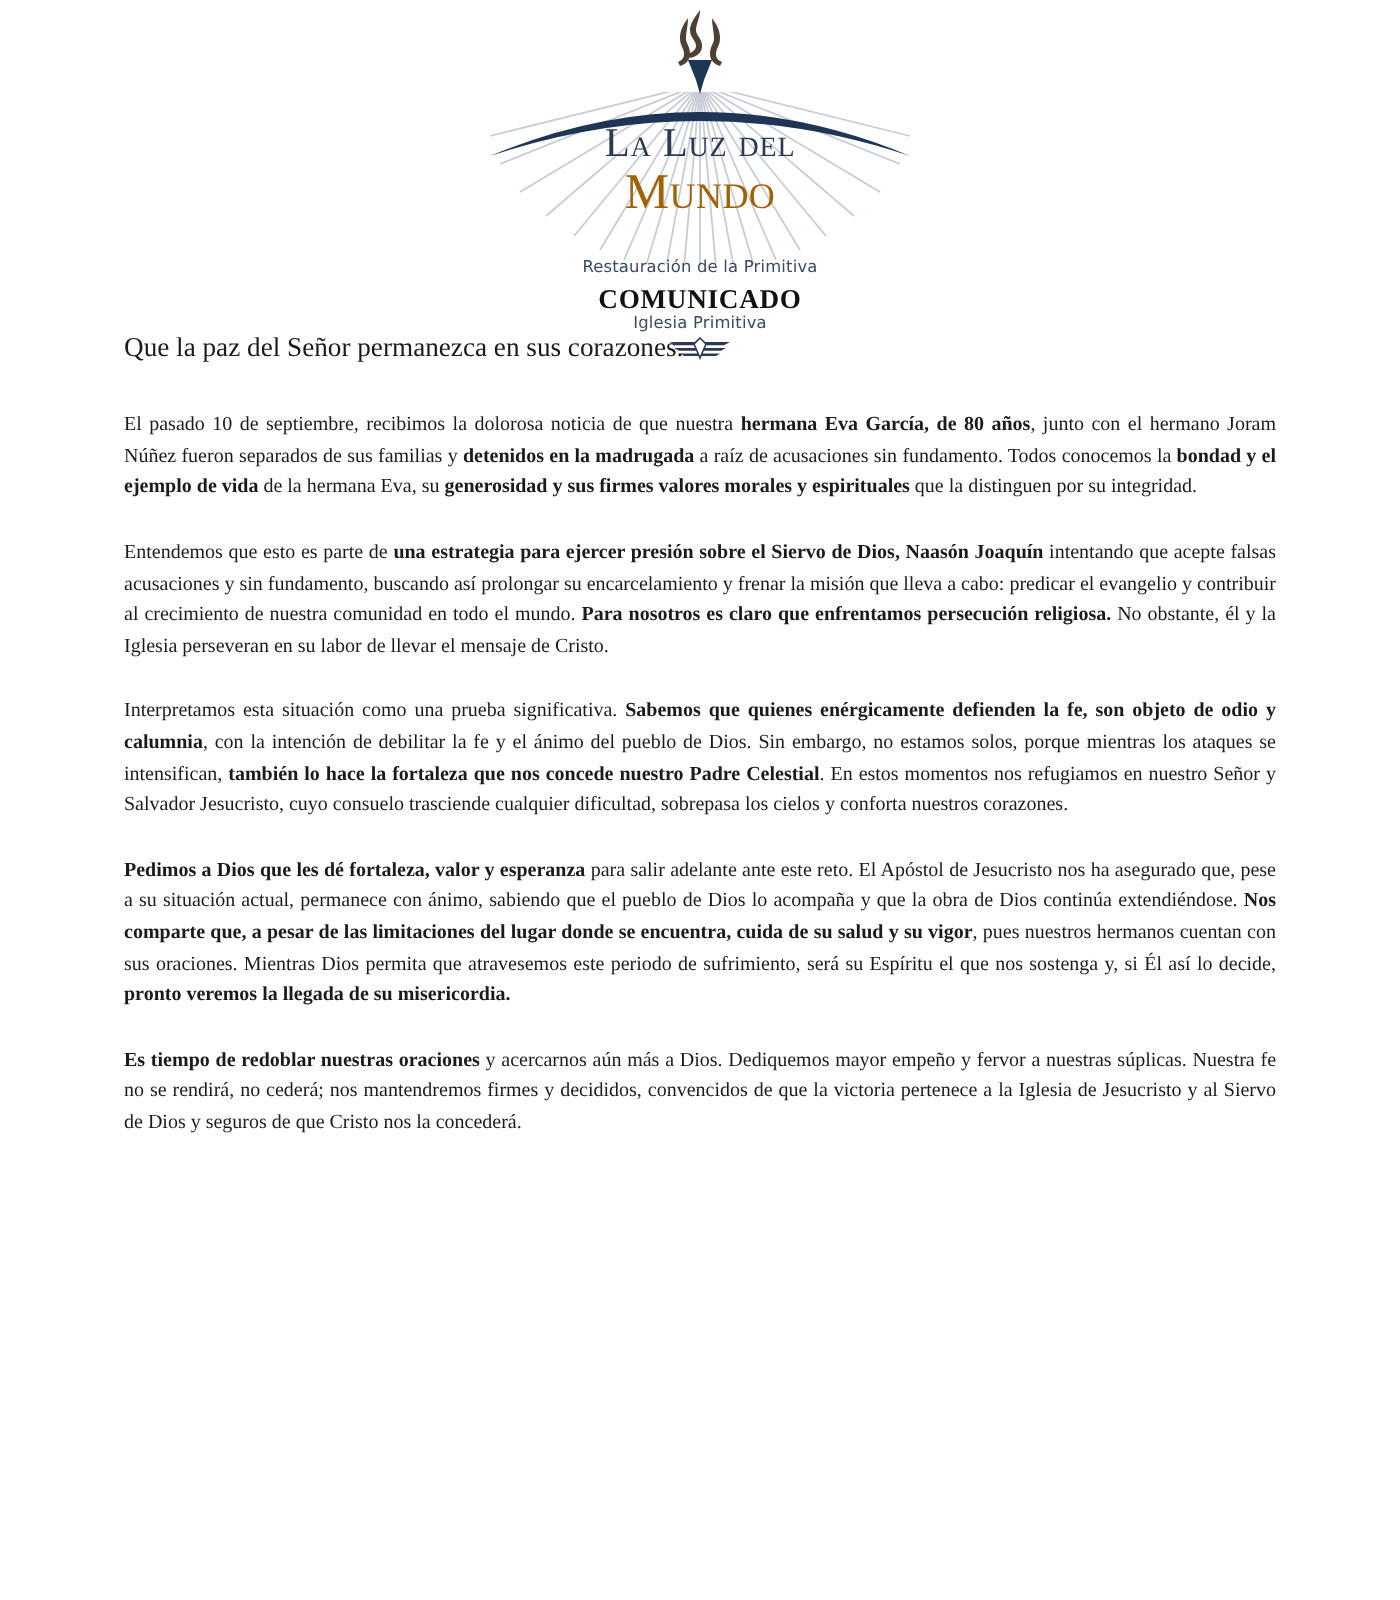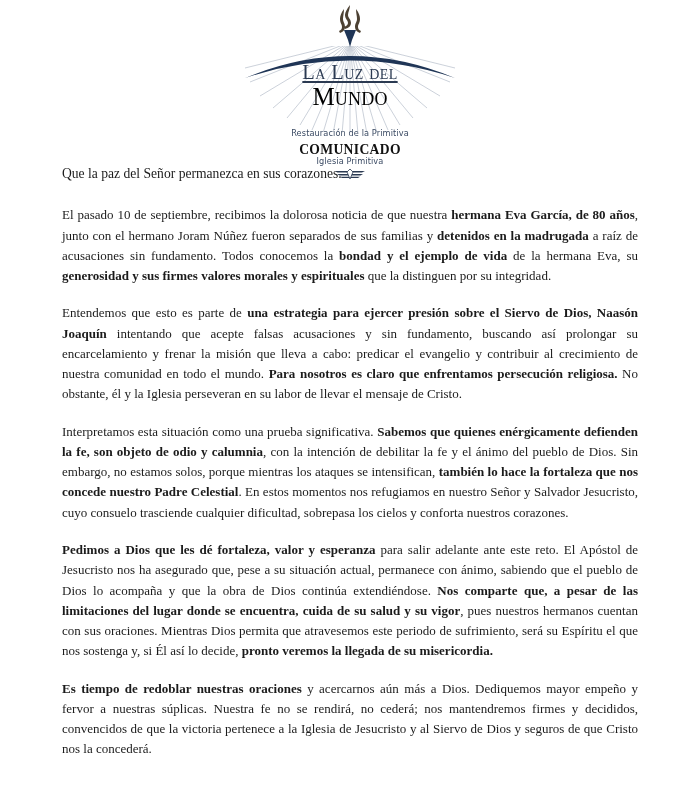--- a/index.html
+++ b/index.html
@@ -51,27 +51,26 @@
     pointer-events: none;
   }
   .wm-line1 {
     font-family: "Liberation Serif", "DejaVu Serif", serif;
     font-size: 20.5px;
     letter-spacing: 0.4px;
     color: #2b3a52;
     line-height: 1;
     font-variant: small-caps;
     font-weight: 400;
-    text-decoration: underline;
   }
   .wm-line2 {
     font-family: "Liberation Serif", "DejaVu Serif", serif;
     font-size: 25px;
     letter-spacing: 0.2px;
-    color: #000000;
+    color: #a16207;
     line-height: 1.05;
     font-variant: small-caps;
     margin-top: 1px;
     font-weight: 400;
   }
   .wm-sub {
     font-family: "DejaVu Sans", sans-serif;
     font-size: 8.2px;
     color: #3a4a63;
     line-height: 1.25;
@@ -102,21 +101,21 @@
     margin-top: 7px;
     color: #1b1b1b;
   }
 
   
   .body-block {
     margin-top: 23px;
   }
   p.para {
     margin: 0 0 17px 0;
-    font-size: 13px;
+    font-size: 10px;
     line-height: 1.56;
     text-align: justify;
     text-justify: inter-word;
     color: #1b1b1b;
   }
   p.para:last-child { margin-bottom: 0; }
   p.para b { font-weight: bold; }
 </style>
 </head>
 <body>

